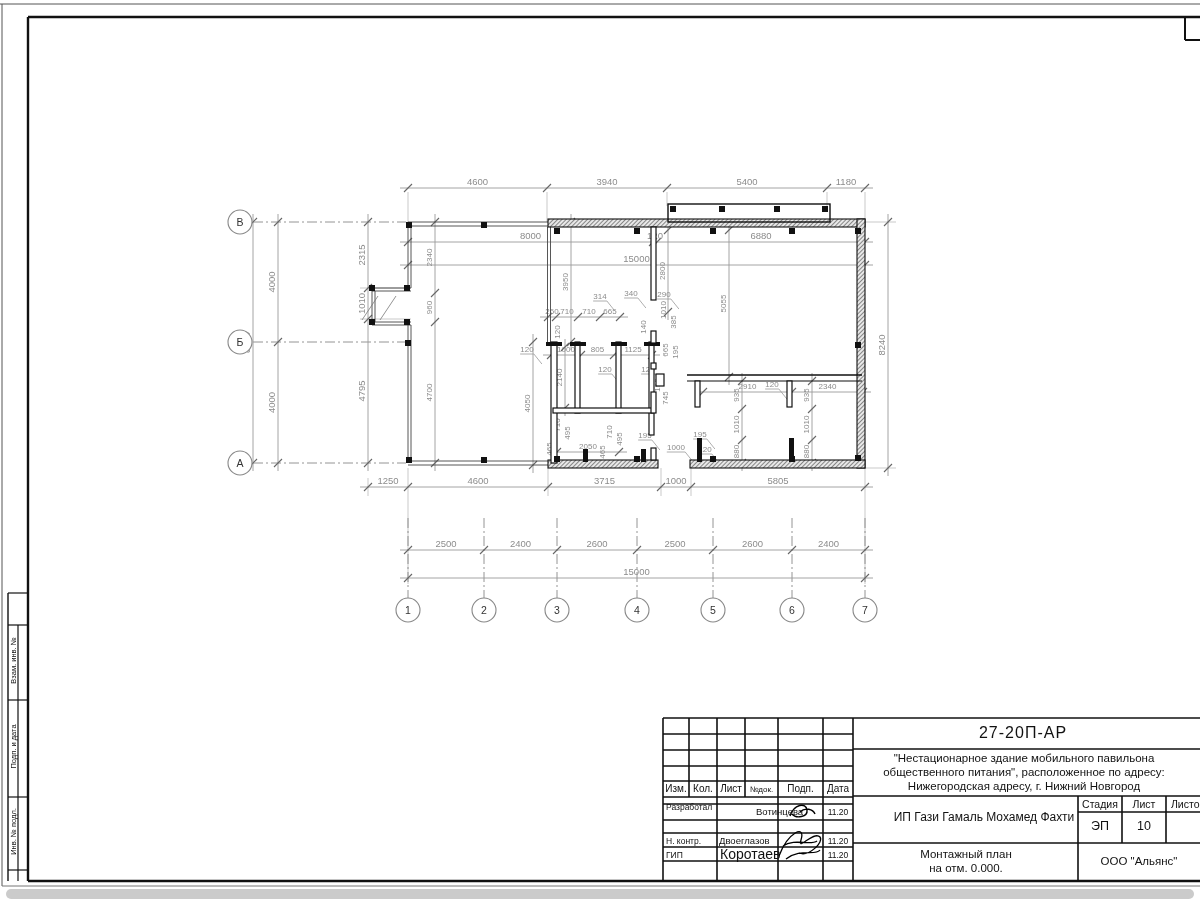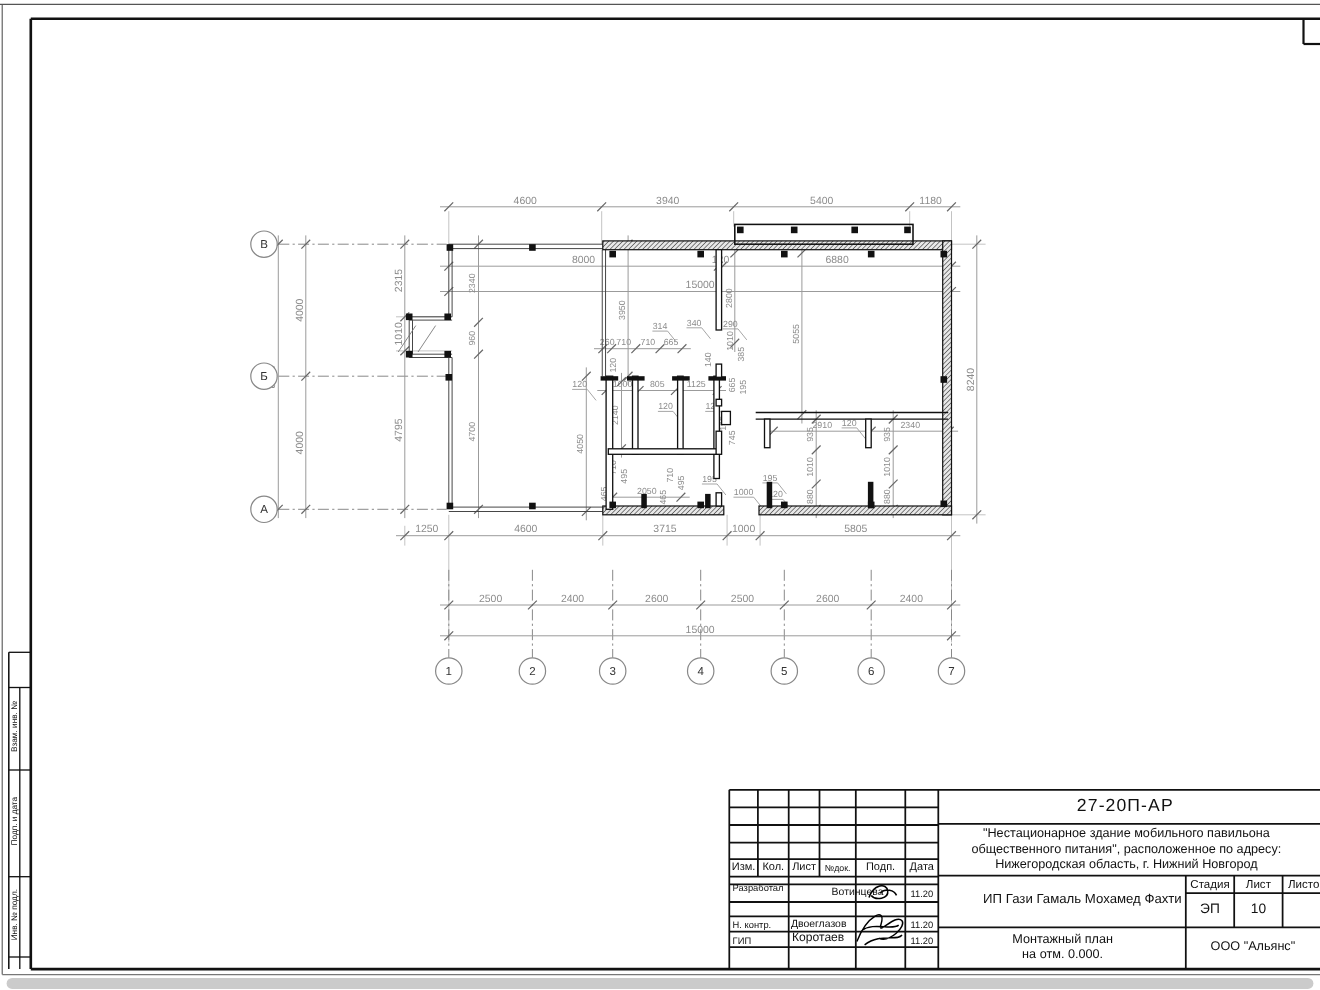--- a/index.html
+++ b/index.html
@@ -374,21 +374,21 @@
       <circle cx="792" cy="610" r="12" fill="#fff" stroke="#888" stroke-width="1.1"></circle>
       <text x="792" y="613.5" fill="#333" font-size="10.5" text-anchor="middle" font-family="&quot;Liberation Sans&quot;,sans-serif">6</text>
       <circle cx="865" cy="610" r="12" fill="#fff" stroke="#888" stroke-width="1.1"></circle>
       <text x="865" y="613.5" fill="#333" font-size="10.5" text-anchor="middle" font-family="&quot;Liberation Sans&quot;,sans-serif">7</text>
     </svg>
 
 
   <div class="t c" style="left:853px;top:724px;width:340px;font-size:16px;letter-spacing:1px;">27-20П-АР</div>
   <div class="t c" style="left:856px;top:752px;width:336px;font-size:11.5px;">"Нестационарное здание мобильного павильона</div>
   <div class="t c" style="left:856px;top:766px;width:336px;font-size:11.5px;">общественного питания", расположенное по адресу:</div>
-  <div class="t c" style="left:856px;top:780px;width:336px;font-size:11.5px;">Нижегородская область, г. Нижний Новгород</div>
+  <div class="t c" style="left:856px;top:780px;width:336px;font-size:11.5px;">Нижегородская адресу, г. Нижний Новгород</div>
   <div class="t c" style="left:855px;top:810px;width:258px;font-size:12px;">ИП Гази Гамаль Мохамед Фахти</div>
   <div class="t c" style="left:1078px;top:798px;width:44px;font-size:10.5px;">Стадия</div>
   <div class="t c" style="left:1122px;top:798px;width:44px;font-size:10.5px;">Лист</div>
   <div class="t c" style="left:1166px;top:798px;width:44px;font-size:10.5px;">Листов</div>
   <div class="t c" style="left:1078px;top:819px;width:44px;font-size:12.5px;">ЭП</div>
   <div class="t c" style="left:1122px;top:819px;width:44px;font-size:12.5px;">10</div>
   <div class="t c" style="left:1166px;top:819px;width:44px;font-size:12.5px;"></div>
   <div class="t c" style="left:855px;top:848px;width:222px;font-size:11.5px;">Монтажный план</div>
   <div class="t c" style="left:855px;top:862px;width:222px;font-size:11.5px;">на отм. 0.000.</div>
   <div class="t c" style="left:1078px;top:855px;width:122px;font-size:11.5px;">ООО "Альянс"</div>
@@ -400,21 +400,21 @@
   <div class="t c" style="left:778px;top:783px;width:45px;font-size:10px;">Подп.</div>
   <div class="t c" style="left:823px;top:783px;width:30px;font-size:10px;">Дата</div>
 
   <div class="t" style="left:666px;top:802px;font-size:8.5px;">Разработал</div>
   <div class="t" style="left:720px;top:806px;font-size:9.5px;margin-left:36px;">Вотинцева</div>
   <div class="t c" style="left:823px;top:807px;width:30px;font-size:8.5px;">11.20</div>
   <div class="t" style="left:666px;top:836px;font-size:8.5px;">Н. контр.</div>
   <div class="t" style="left:719px;top:835px;font-size:9.5px;">Двоеглазов</div>
   <div class="t c" style="left:823px;top:836px;width:30px;font-size:8.5px;">11.20</div>
   <div class="t" style="left:666px;top:850px;font-size:8.5px;">ГИП</div>
-  <div class="t" style="left:720px;top:846px;font-size:11px;">Коротаев</div>
+  <div class="t" style="left:720px;top:846px;font-size:14px;">Коротаев</div>
   <div class="t c" style="left:823px;top:850px;width:30px;font-size:8.5px;">11.20</div>
 
   <div class="t rot" style="left:-27px;top:656px;width:80px;">Взам. инв. №</div>
   <div class="t rot" style="left:-27px;top:742px;width:80px;">Подп. и дата</div>
   <div class="t rot" style="left:-27px;top:827px;width:80px;">Инв. № подл.</div>
 
   <div id="hscroll"></div>
 </div>
 
 </body></html>

